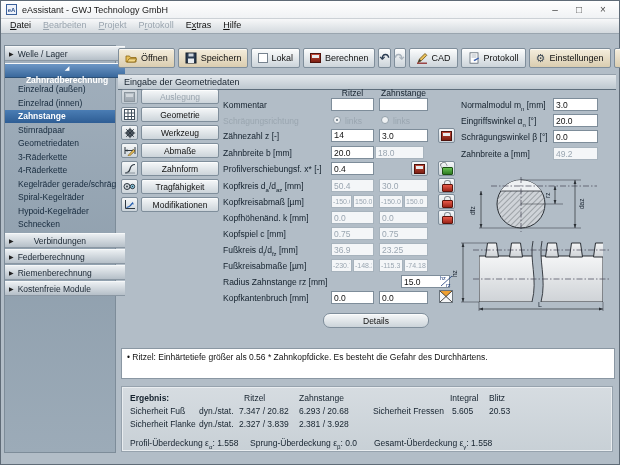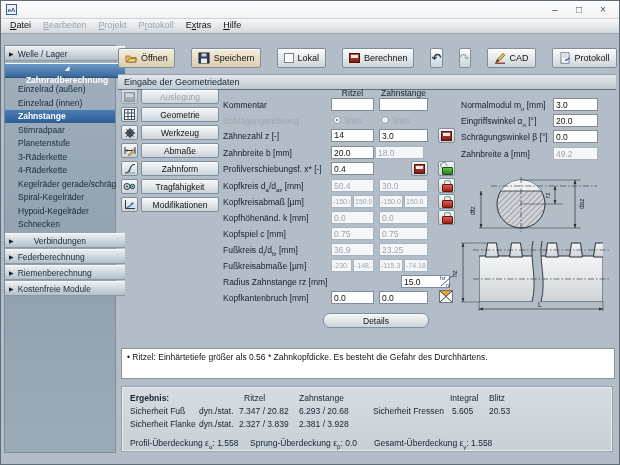--- a/index.html
+++ b/index.html
@@ -38,21 +38,21 @@
     color:#1b2733; display:flex; align-items:center; padding-left:4px; gap:4px; font-size:8.5px; }
   .side-header .tri { font-size:6px; color:#222; }
   .side-header.active { background:linear-gradient(#6d97c6,#39689c); color:#fff; font-weight:bold; border-bottom:1px solid #2c5076;flex-direction:column; }
   .side-header.active .tri { color:#fff; }
   .side-item { position:absolute; left:0; width:110px; height:13px; line-height:13px;
     padding-left:13px; color:#15293c; font-size:8.5px; white-space:nowrap; }
   .side-item.selected { background:linear-gradient(#4a7db4,#2e5d94); color:#fff; font-weight:bold; }
 
   
   .toolbar { position:absolute; left:117px; top:45px; width:500px; height:24px;
-    display:flex; align-items:center; gap:16px; }
+    display:flex; align-items:center; gap:3px; }
   .tbtn { height:20px; border:1px solid #7f8e9b; border-radius:2px;
     background:linear-gradient(#fcfdfd,#ccd4da); display:inline-flex; align-items:center;
     gap:4px; padding:0 6px; font-size:9px; color:#111; box-shadow:inset 0 1px 0 rgba(255,255,255,.7); }
   .tbtn.tan { background:linear-gradient(#f5eedd,#dacdb0); }
   .tbtn.sq { width:23px; justify-content:center; padding:0; font-size:12px; font-weight:bold; }
   .arrow-on { color:#2c3d52; }
   .arrow-off { color:#a9b3bc; }
   .checkbox { width:10px; height:10px; background:#fff; border:1px solid #77838f; }
 
   
@@ -111,20 +111,21 @@
   svg text { font-family:"Liberation Sans","DejaVu Sans",sans-serif; }
   sub,sup { font-size:6px; }
 </style>
 </head>
 <body>
 
 <div class="window">
 
   <div class="titlebar">
     <div class="app-icon">eA</div>
+    <div class="title-text">eAssistant - GWJ Technology GmbH</div>
     <div class="win-controls">
       <div class="win-btn">–</div>
       <div class="win-btn">□</div>
       <div class="win-btn">×</div>
     </div>
   </div>
 
   <div class="menubar">
     <div class="menu-item"><u>D</u>atei</div>
     <div class="menu-item disabled"><u>B</u>earbeiten</div>
@@ -140,21 +141,21 @@
       <span>Welle / Lager</span>
     </div>
     <div class="side-header active" style="top:17px;">
       <span class="tri">◢</span>
       <span>Zahnradberechnung</span>
     </div>
     <div class="side-item" style="top:37px;">Einzelrad (außen)</div>
     <div class="side-item" style="top:50.5px;">Einzelrad (innen)</div>
     <div class="side-item selected" style="top:64px;">Zahnstange</div>
     <div class="side-item" style="top:77.5px;">Stirnradpaar</div>
-    <div class="side-item" style="top:91px;">Planetenstufe</div>
+    <div class="side-item" style="top:91px;">Geometriedaten</div>
     <div class="side-item" style="top:104.5px;">3-Räderkette</div>
     <div class="side-item" style="top:118px;">4-Räderkette</div>
     <div class="side-item" style="top:131.5px;">Kegelräder gerade/schräg</div>
     <div class="side-item" style="top:145px;">Spiral-Kegelräder</div>
     <div class="side-item" style="top:158.5px;">Hypoid-Kegelräder</div>
     <div class="side-item" style="top:172px;">Schnecken</div>
     <div class="side-header" style="top:187px;gap:20px;">
       <span class="tri">▶</span>
       <span>Verbindungen</span>
     </div>

